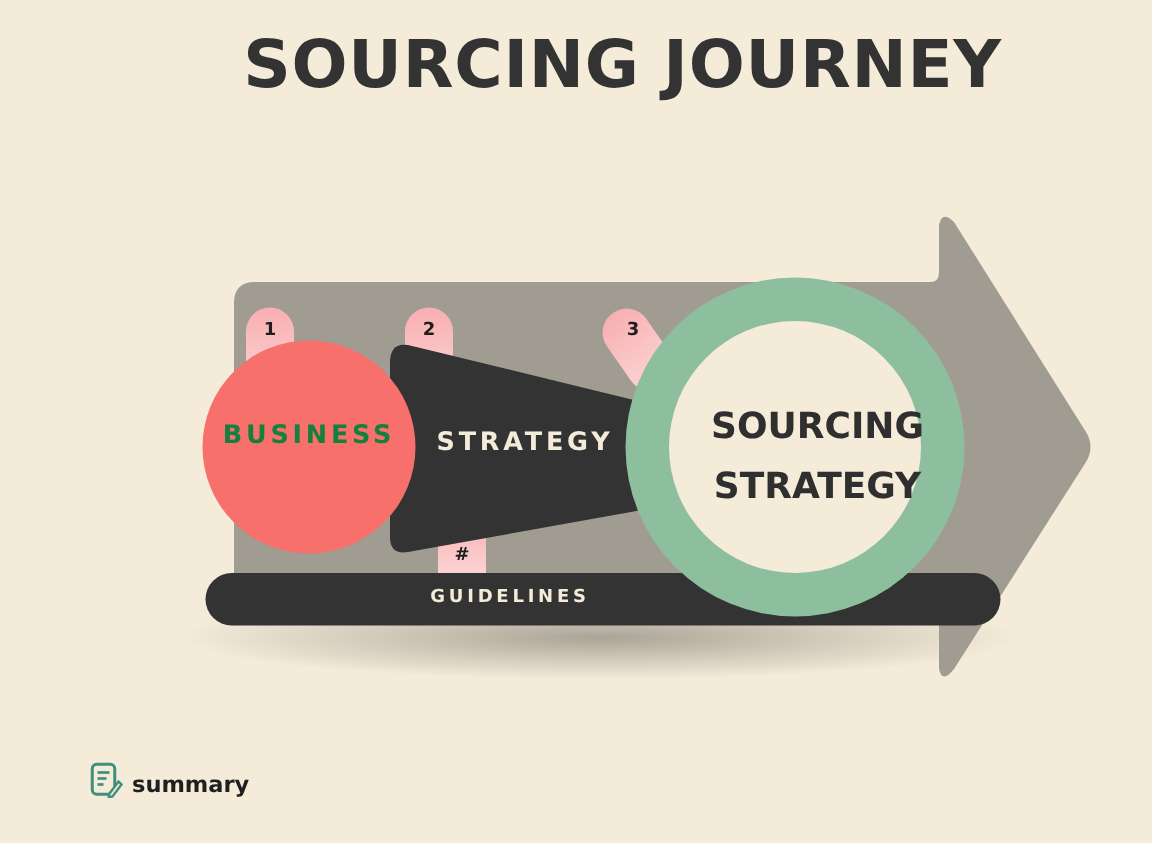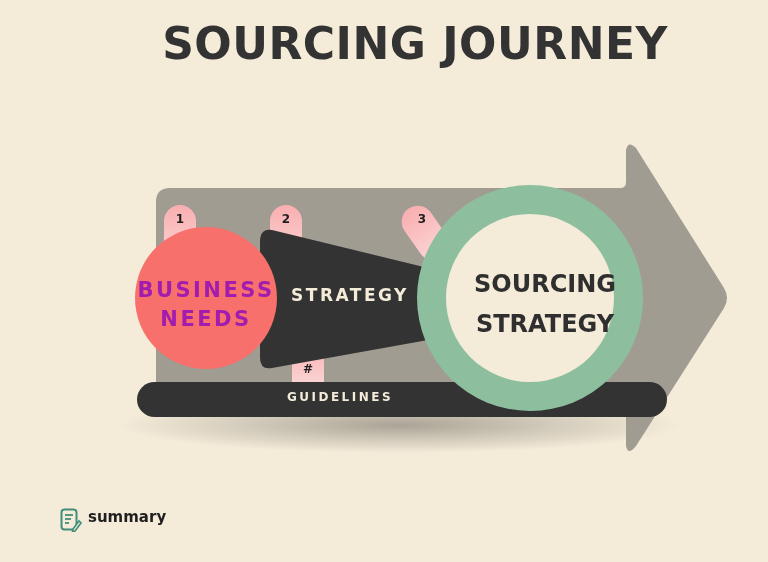--- a/index.html
+++ b/index.html
@@ -21,43 +21,43 @@
     }
     svg.diagram { position: absolute; left: 0; top: 0; }
     .lbl {
       position: absolute;
       font-weight: bold;
       text-align: center;
       white-space: nowrap;
     }
     .business {
       left: 136px; top: 276px; width: 140px;
-      font-size: 21px; line-height: 29px;
-      letter-spacing: 2.5px; color: #a21caf;
+      font-size: 17px; line-height: 29px;
+      letter-spacing: 2.5px; color: #15803d;
     }
     .analysis {
       left: 282px; top: 285px; width: 136px;
       font-size: 17px; letter-spacing: 2.5px; color: #f4ebd9;
     }
     .strategy {
       left: 450px; top: 264px; width: 190px;
       font-size: 24px; line-height: 40px; color: #2f2f2f;
     }
     .guidelines {
       left: 240px; top: 390px; width: 200px;
       font-size: 12px; letter-spacing: 2.5px; color: #f4ebd9;
     }
     .badge {
       position: absolute;
       font-size: 12px; font-weight: bold; color: #1e1e1e;
       width: 20px; text-align: center;
     }
     .brand {
       position: absolute; left: 60px; top: 508px;
-      display: flex; align-items: flex-start; gap: 6px;
+      display: flex; align-items: flex-end; gap: 6px;
     }
     .brand-text { font-size: 15px; font-weight: bold; color: #1f1f1f; }
   </style>
 </head>
 <body>
 
 <div class="title">SOURCING JOURNEY</div>
 
 <svg class="diagram" width="768" height="562" viewBox="0 0 768 562">
   <defs>
@@ -92,21 +92,20 @@
   <circle cx="530" cy="298" r="84" fill="#f4ebd9"></circle>
 </svg>
 
 <div class="badge" style="left:170px; top:212px;">1</div>
 <div class="badge" style="left:276px; top:212px;">2</div>
 <div class="badge" style="left:412px; top:212px;">3</div>
 <div class="badge" style="left:298px; top:362px;">#</div>
 
 <div class="lbl business">
   <div>BUSINESS</div>
-  <div>NEEDS</div>
 </div>
 <div class="lbl analysis">STRATEGY</div>
 <div class="lbl strategy">
   <div>SOURCING</div>
   <div>STRATEGY</div>
 </div>
 <div class="lbl guidelines">GUIDELINES</div>
 
 <div class="brand">
   <svg width="22" height="24" viewBox="0 0 22 24">

